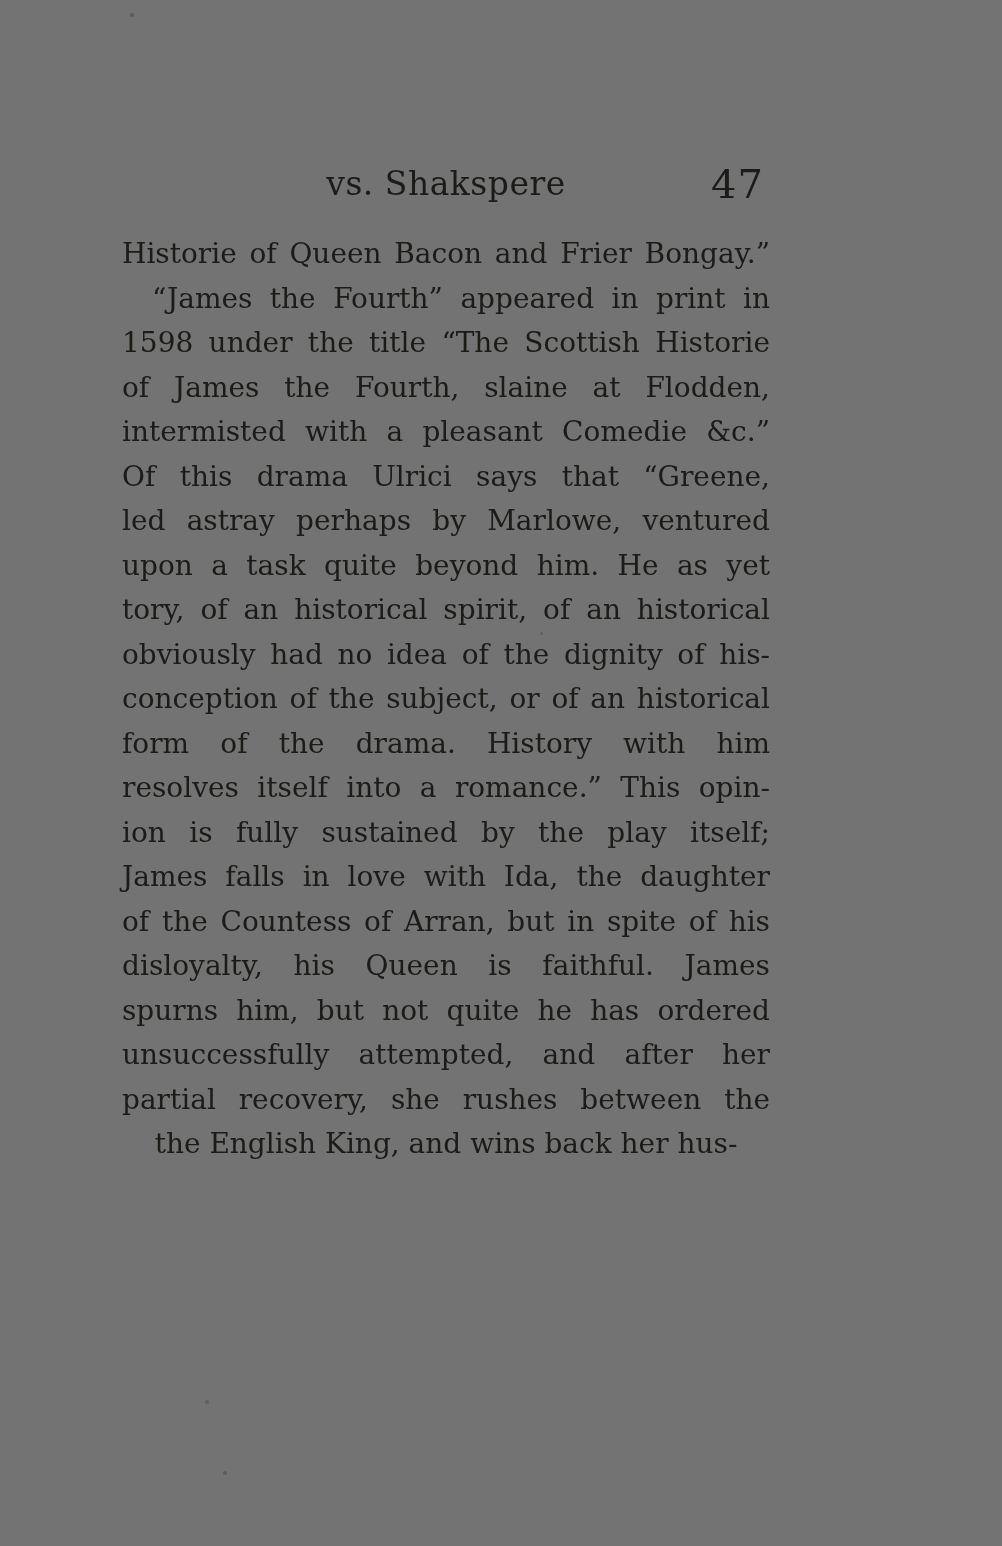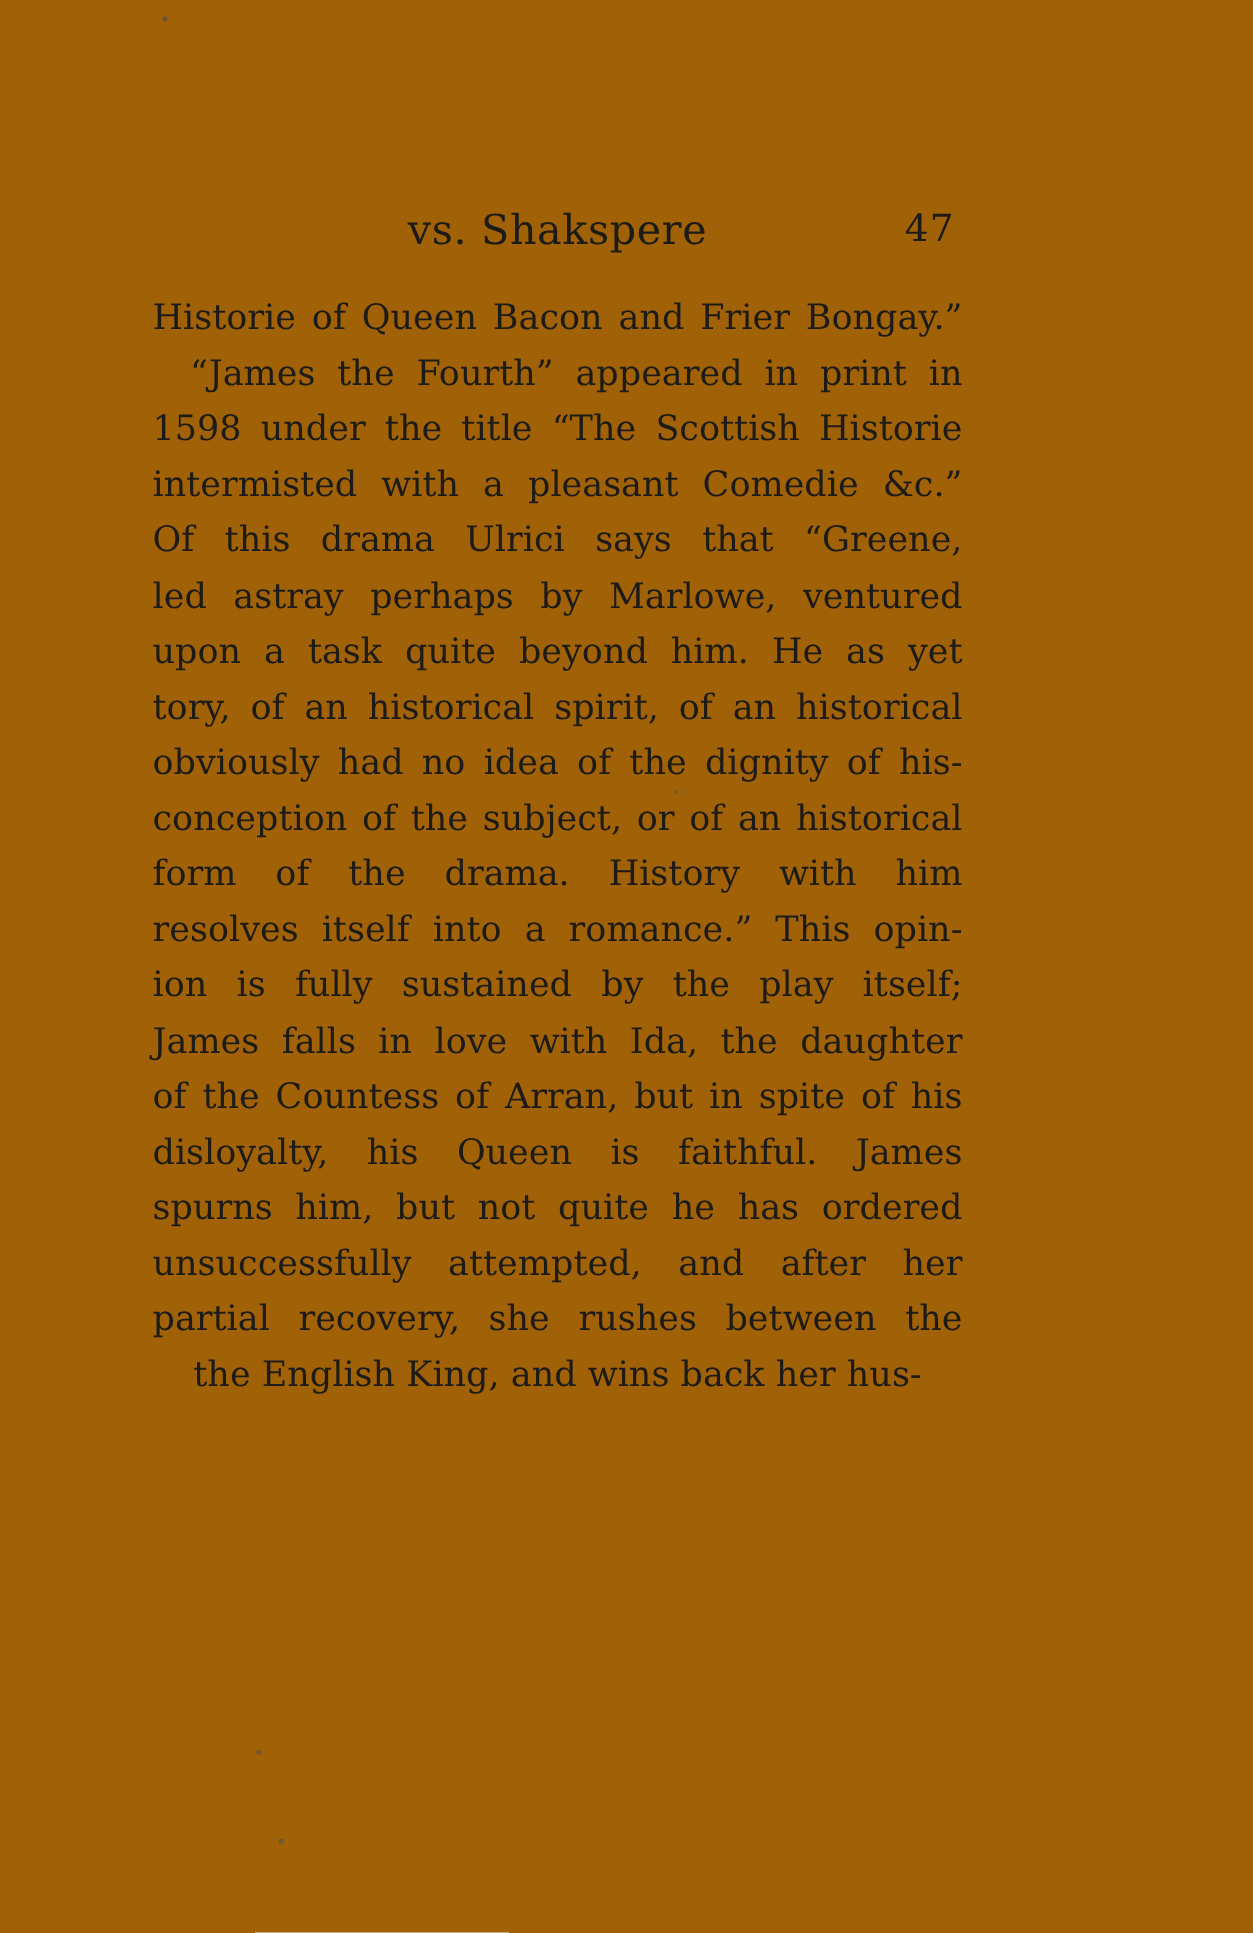--- a/index.html
+++ b/index.html
@@ -5,21 +5,21 @@
   html, body {
     margin: 0;
     padding: 0;
     background: #e8e6e0;
   }
   .page {
     position: relative;
     width: 1002px;
     height: 1546px;
     margin: 0 auto;
-    background: #a16207;
+    background: #737373;
     color: #1c1b18;
     font-family: "DejaVu Serif", "Liberation Serif", serif;
     overflow: hidden;
   }
   .column {
     position: absolute;
     left: 122px;
     top: 158px;
     width: 648px;
   }
@@ -31,21 +31,21 @@
   .running-header .title {
     text-align: center;
     font-size: 33px;
     letter-spacing: 0.5px;
     line-height: 52px;
   }
   .running-header .page-number {
     position: absolute;
     right: 6px;
     top: 0;
-    font-size: 30px;
+    font-size: 40px;
     line-height: 52px;
     letter-spacing: 1px;
   }
   .text-block {
     font-size: 28px;
     line-height: 44.5px;
   }
   .line {
     white-space: normal;
     text-align: center;
@@ -82,20 +82,21 @@
     <div class="running-header">
       <div class="title">vs. Shakspere</div>
       <div class="page-number">47</div>
     </div>
 
     <div class="text-block">
 
     <div class="line just">Historie of Queen Bacon and Frier Bongay.”</div>
         <div class="line just indent">“James the Fourth” appeared in print in</div>
         <div class="line just">1598 under the title “The Scottish Historie</div>
+        <div class="line just">of James the Fourth, slaine at Flodden,</div>
         <div class="line just">intermisted with a pleasant Comedie &amp;c.”</div>
         <div class="line just">Of this drama Ulrici says that “Greene,</div>
         <div class="line just">led astray perhaps by Marlowe, ventured</div>
         <div class="line just">upon a task quite beyond him. He as yet</div>
         <div class="line just">tory, of an historical spirit, of an historical</div>
         <div class="line just">obviously had no idea of the dignity of his-</div>
         <div class="line just">conception of the subject, or of an historical</div>
         <div class="line just">form of the drama. History with him</div>
         <div class="line just">resolves itself into a romance.” This opin-</div>
         <div class="line just">ion is fully sustained by the play itself;</div>

